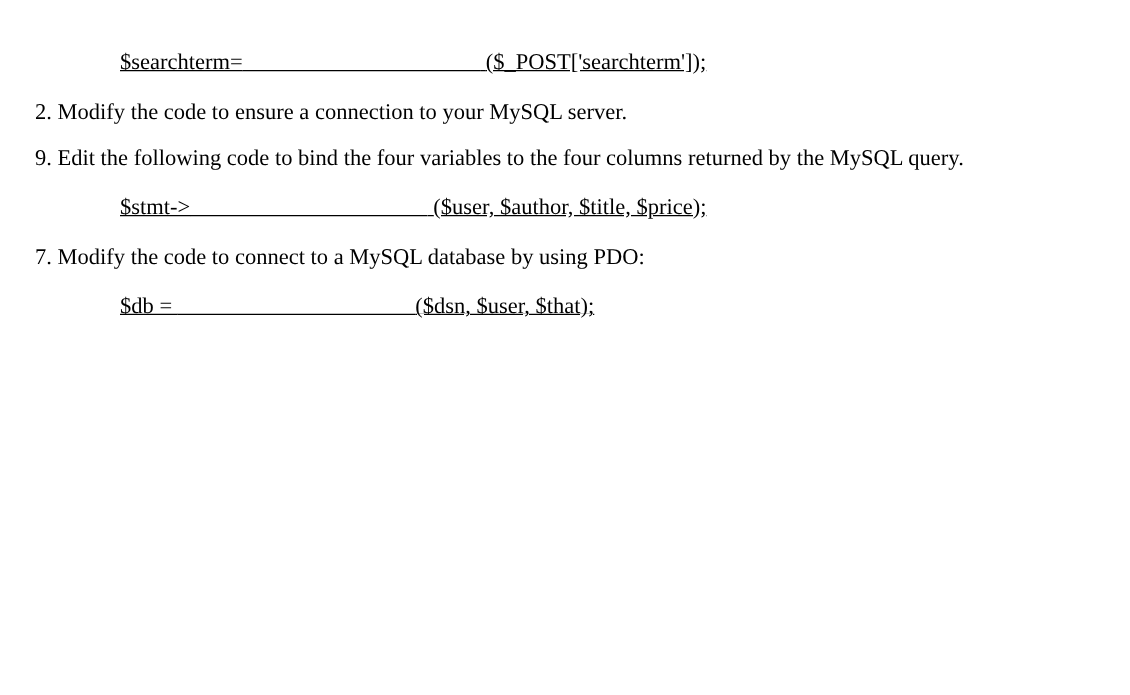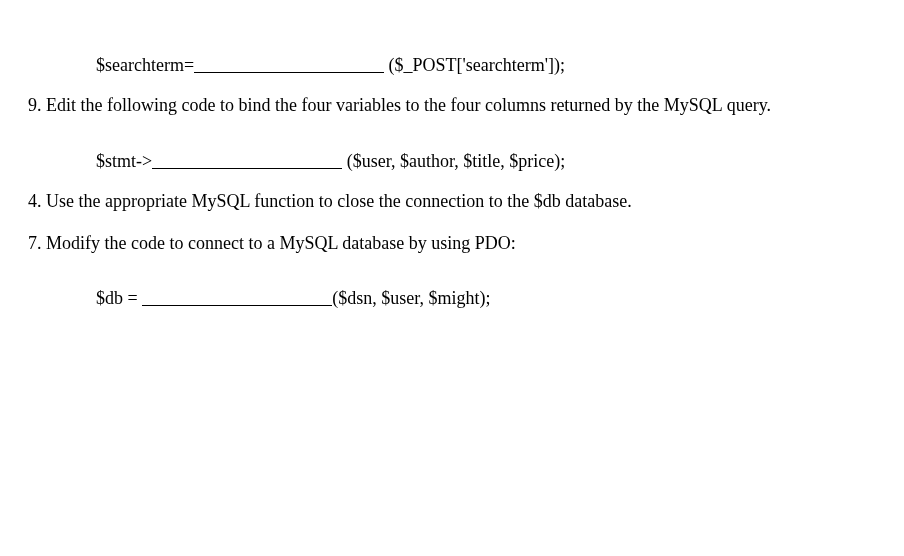--- a/index.html
+++ b/index.html
@@ -14,21 +14,22 @@
     line-height: 1.35;
   }
   .page {
     padding: 22px 28px 20px 28px;
     box-sizing: border-box;
   }
   .question {
     margin-bottom: 12px;
   }
   .code-line {
-    margin: 30px 0 16px 68px;
+    margin: 14px 0 16px 68px;
+    text-decoration: underline;
   }
   .blank {
     display: inline-block;
     border-bottom: 1px solid #000;
     width: 190px;
     height: 1em;
     vertical-align: baseline;
     position: relative;
     top: 2px;
   }
@@ -36,33 +37,33 @@
 </head>
 <body>
 
 <div class="page">
 
   <div class="code-line">
     <span>$searchterm=</span><span class="blank"></span>
     <span>($_POST['searchterm']);</span>
   </div>
 
+  <div class="question">
+    <span>2. Modify the code to ensure a connection to your MySQL server.</span>
+  </div>
 
   <div class="question">
     <span>9. Edit the following code to bind the four variables to the four columns returned by the MySQL query.</span>
   </div>
   <div class="code-line">
     <span>$stmt-&gt;</span><span class="blank"></span>
     <span>($user, $author, $title, $price);</span>
   </div>
 
-  <div class="question" style="margin-bottom:18px;">
-    <span>4. Use the appropriate MySQL function to close the connection to the $db database.</span>
-  </div>
 
   <div class="question">
     <span>7. Modify the code to connect to a MySQL database by using PDO:</span>
   </div>
   <div class="code-line">
-    <span>$db = </span><span class="blank"></span><span>($dsn, $user, $might);</span>
+    <span>$db = </span><span class="blank"></span><span>($dsn, $user, $that);</span>
   </div>
 
 </div>
 
 </body></html>

